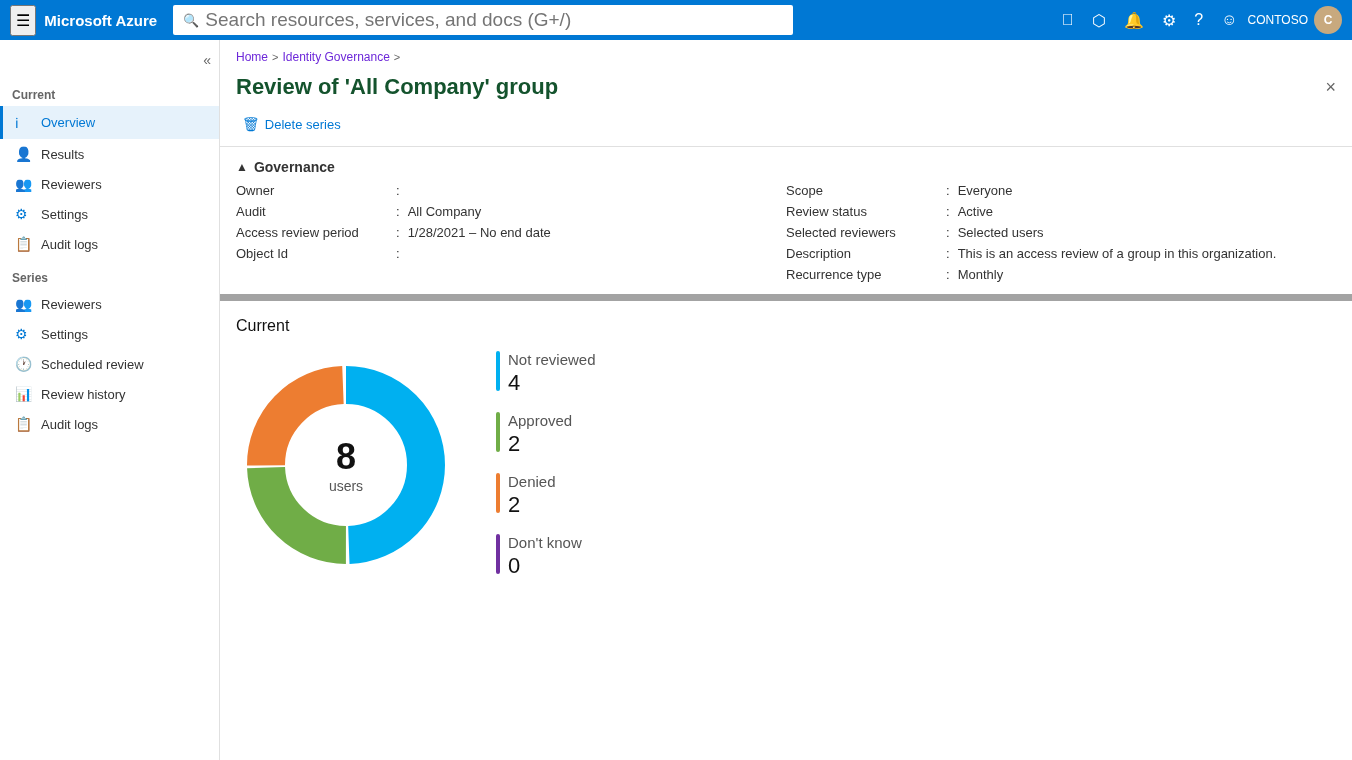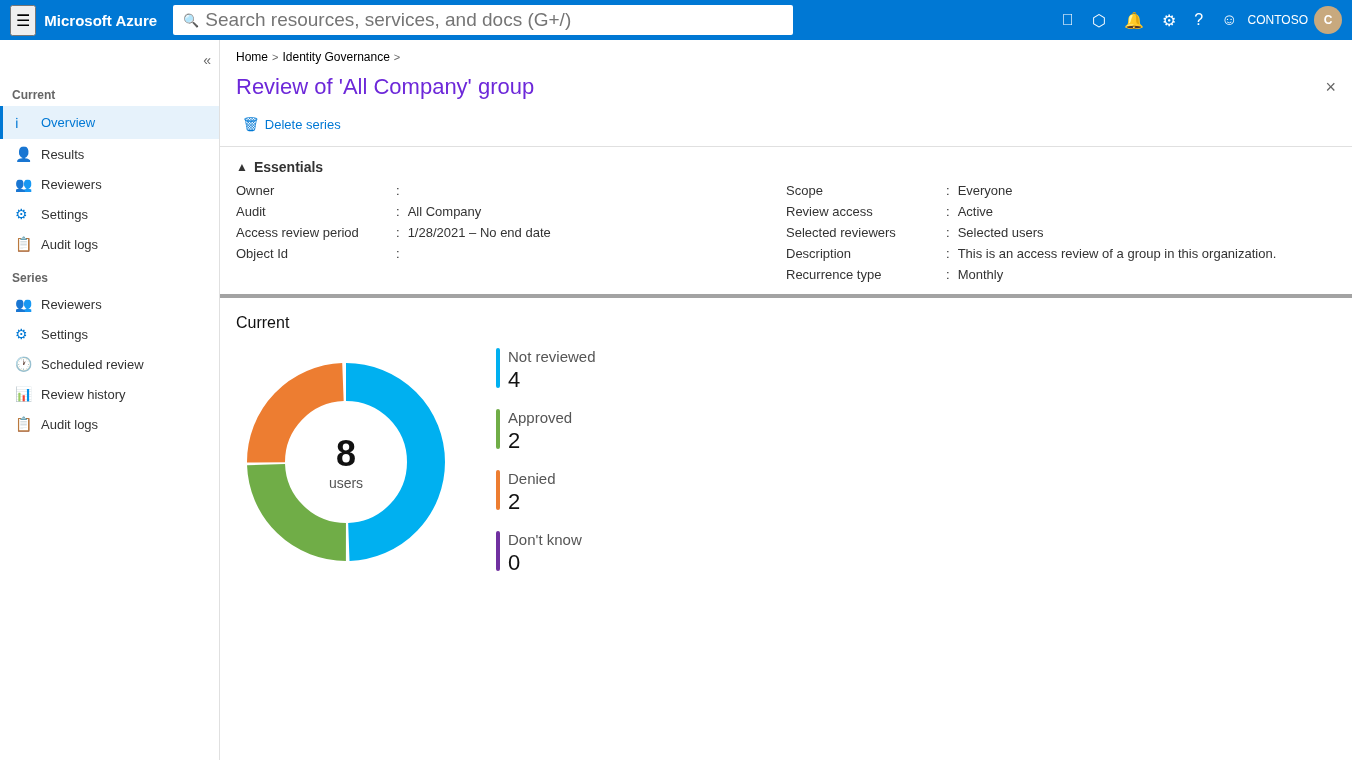--- a/index.html
+++ b/index.html
@@ -60,50 +60,50 @@
     .content {
       flex: 1; background: #fff; overflow-y: auto; padding: 0;
       position: relative;
     }
 
     
     .breadcrumb {
       display: flex; align-items: center; gap: 4px;
       padding: 10px 16px 6px 16px; font-size: 12px; color: #0078d4;
     }
-    .breadcrumb a { color: #000000; text-decoration: none; cursor: pointer; }
+    .breadcrumb a { color: #6d28d9; text-decoration: none; cursor: pointer; }
     .breadcrumb-sep { color: #666; font-size: 11px; }
 
     
     .page-header {
       display: flex; align-items: center; justify-content: space-between;
       padding: 4px 16px 12px 16px;
     }
-    .page-title { font-size: 22px; font-weight: 400; color: #6d28d9; }
+    .page-title { font-size: 22px; font-weight: 700; color: #14532d; }
     .close-btn { background: none; border: none; cursor: pointer; font-size: 18px; color: #666; }
 
     
     .toolbar { padding: 0 16px 10px 16px; display: flex; gap: 8px; border-bottom: 1px solid #e0e0e0; }
     .toolbar-btn {
       display: flex; align-items: center; gap: 5px; background: none; border: none;
       color: #0078d4; font-size: 13px; cursor: pointer; padding: 4px 6px;
     }
     .toolbar-btn .icon { font-size: 14px; }
 
     
     .essentials-header {
       display: flex; align-items: center; gap: 6px;
       padding: 12px 16px 8px 16px; font-size: 14px; font-weight: 600; cursor: pointer;
     }
     .essentials-header .chevron { font-size: 12px; }
 
     .essentials-grid {
       display: grid; grid-template-columns: 1fr 1fr;
       padding: 0 16px 12px 16px; gap: 0;
-      border-bottom: 4px solid #a3a3a3;
+      border-bottom: 7px solid #a3a3a3;
     }
     .essentials-col { display: flex; flex-direction: column; gap: 6px; }
     .essentials-row { display: flex; align-items: flex-start; gap: 0; font-size: 13px; }
     .essentials-label { min-width: 160px; color: #333; font-weight: 400; }
     .essentials-sep { color: #333; margin-right: 8px; }
     .essentials-value { color: #333; }
 
     
     .current-section { padding: 16px; }
     .current-title { font-size: 16px; font-weight: 400; color: #111; margin-bottom: 16px; }
@@ -225,21 +225,21 @@
 
     <div class="toolbar">
       <button class="toolbar-btn">
         <span class="icon">🗑</span>
         <span>Delete series</span>
       </button>
     </div>
 
     <div class="essentials-header">
       <span class="chevron">▲</span>
-      <span>Essentials</span>
+      <span>Governance</span>
     </div>
 
     <div class="essentials-grid">
       <div class="essentials-col">
         <div class="essentials-row">
           <span class="essentials-label">Owner</span>
           <span class="essentials-sep">:</span>
           <span class="essentials-value"></span>
         </div>
         <div class="essentials-row">
@@ -258,21 +258,21 @@
           <span class="essentials-value"></span>
         </div>
       </div>
       <div class="essentials-col">
         <div class="essentials-row">
           <span class="essentials-label">Scope</span>
           <span class="essentials-sep">:</span>
           <span class="essentials-value">Everyone</span>
         </div>
         <div class="essentials-row">
-          <span class="essentials-label">Review access</span>
+          <span class="essentials-label">Review status</span>
           <span class="essentials-sep">:</span>
           <span class="essentials-value">Active</span>
         </div>
         <div class="essentials-row">
           <span class="essentials-label">Selected reviewers</span>
           <span class="essentials-sep">:</span>
           <span class="essentials-value">Selected users</span>
         </div>
         <div class="essentials-row">
           <span class="essentials-label">Description</span>

